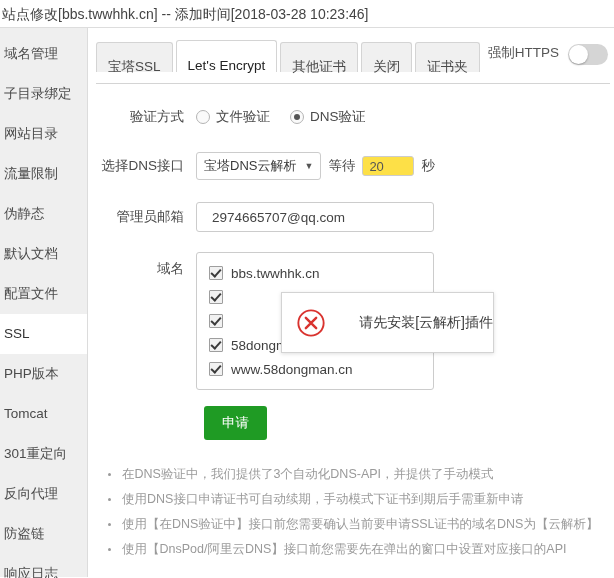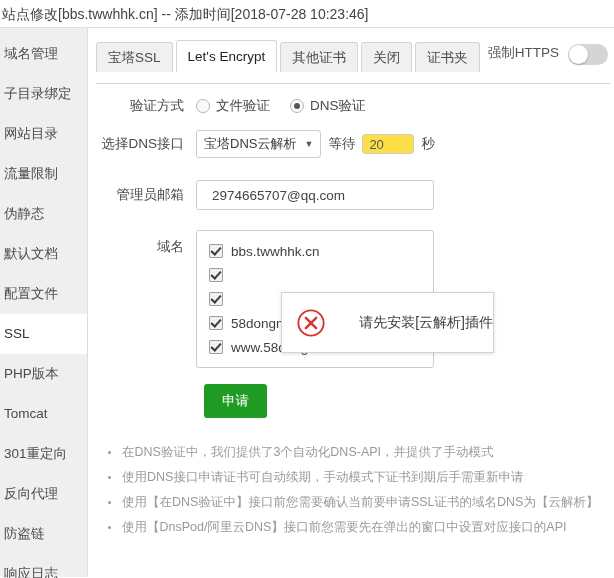--- a/index.html
+++ b/index.html
@@ -80,21 +80,21 @@
   #tabs {
     display: flex;
     align-items: flex-end;
     height: 32px;
     position: relative;
     z-index: 2;
   }
   .tab {
     height: 30px;
     line-height: 30px;
-    padding: 0 11px;
+    padding: 9px 11px;
     margin-right: 3px;
     background: #f0f0f0;
     border: 1px solid #d4d4d4;
     border-bottom: none;
     border-radius: 3px 3px 0 0;
     font-size: 13.5px;
     color: #4a4a4a;
     cursor: pointer;
     white-space: nowrap;
     box-sizing: border-box;
@@ -145,21 +145,21 @@
     border-radius: 50%;
     background: #fff;
     box-shadow: 0 1px 2px rgba(0,0,0,.28);
   }
 
   
   .form-row {
     display: flex;
     align-items: center;
     margin-left: 8px;
-    margin-top: 15px;
+    margin-top: 26px;
   }
   .form-label {
     width: 100px;
     text-align: right;
     padding-right: 12px;
     font-size: 13.5px;
     color: #4a4a4a;
     flex: 0 0 100px;
     box-sizing: border-box;
   }
@@ -356,21 +356,21 @@
     width: 3px;
     height: 3px;
     border-radius: 50%;
     background: #9a9a9a;
   }
 </style>
 </head>
 <body>
 
 <div id="titlebar">
-  <span>站点修改[bbs.twwhhk.cn] -- 添加时间[2018-07-28 10:23:46]</span>
+  <span>站点修改[bbs.twwhhk.cn] -- 添加时间[2018-03-28 10:23:46]</span>
 </div>
 
 <div id="body-wrap">
 
   <div id="sidebar">
     <div class="side-item">域名管理</div>
     <div class="side-item">子目录绑定</div>
     <div class="side-item">网站目录</div>
     <div class="side-item">流量限制</div>
     <div class="side-item">伪静态</div>

